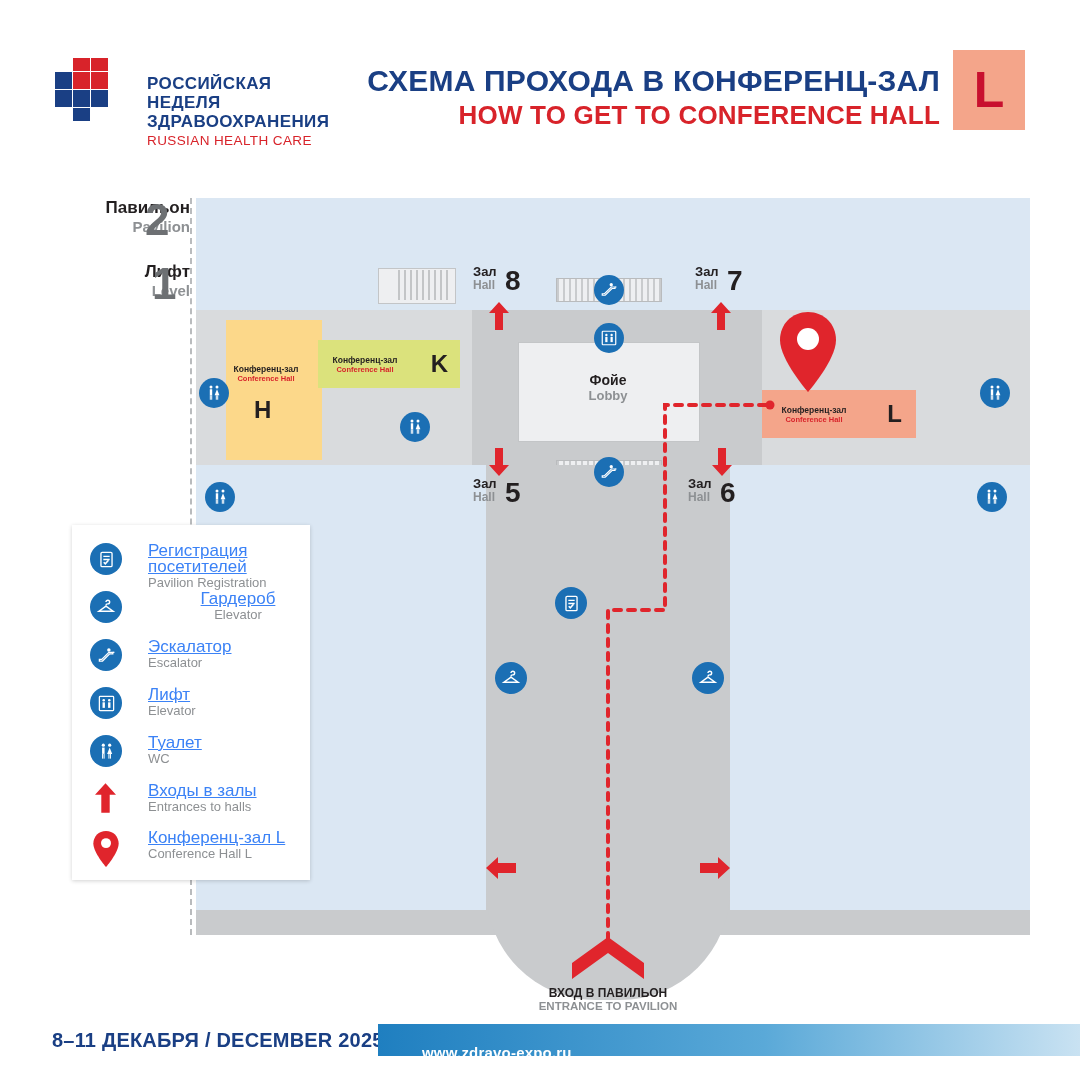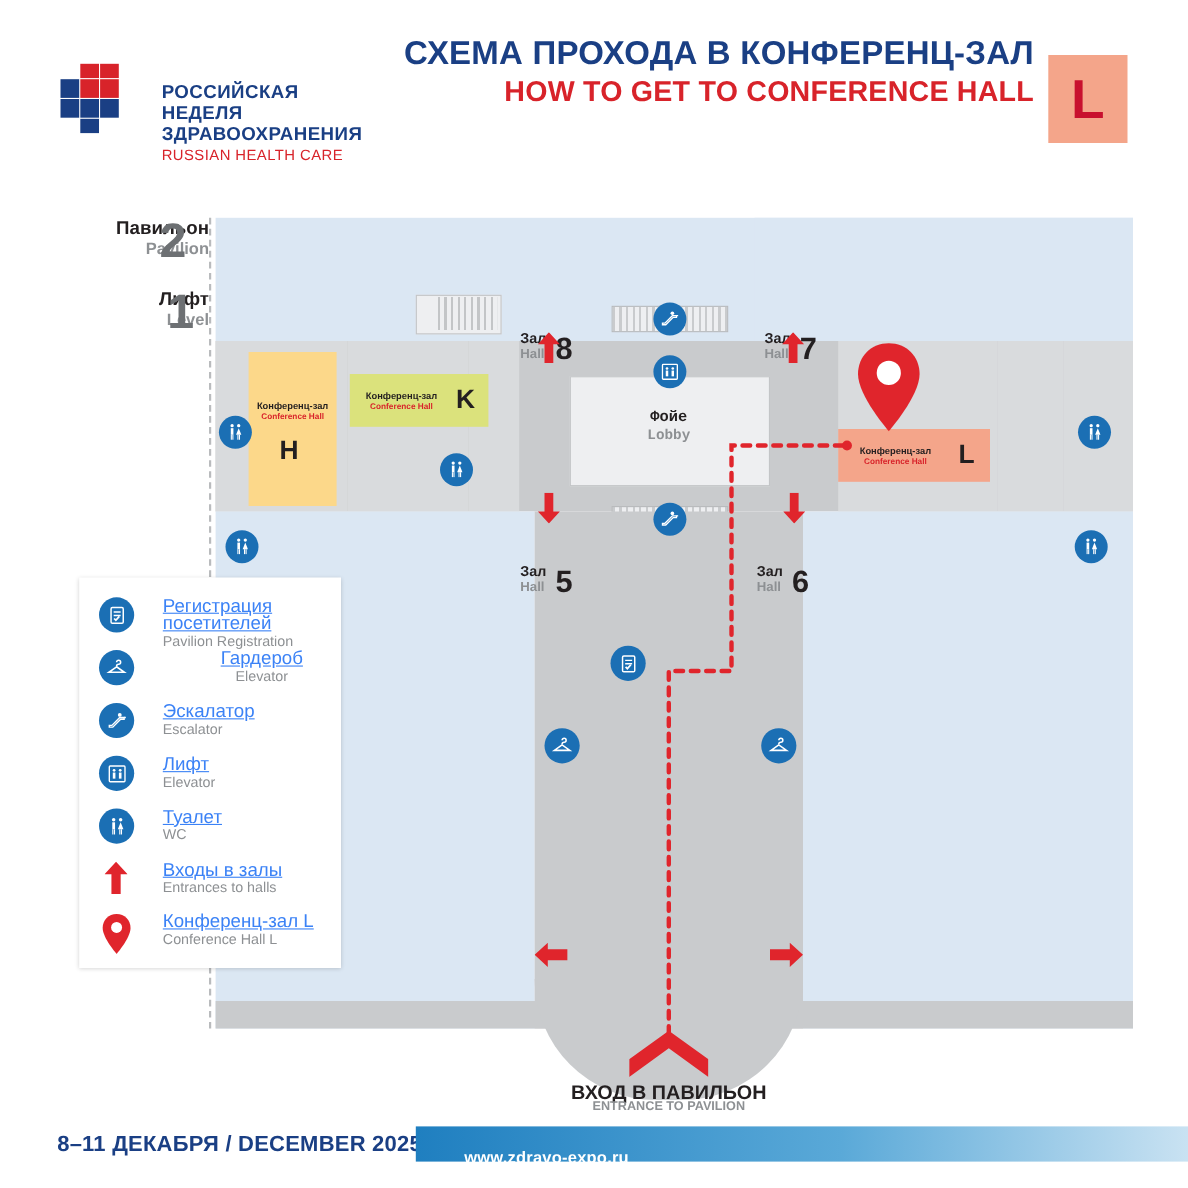--- a/index.html
+++ b/index.html
@@ -13,21 +13,21 @@
   
   #header{position:absolute;left:0;top:0;width:1080px;height:150px;background:#fff;}
   #logo{position:absolute;left:55px;top:50px;width:300px;height:85px;}
   .logo-mark{position:absolute;left:0;top:8px;width:60px;height:62px;}
   .logo-mark .sq{position:absolute;}
   .logo-text{position:absolute;left:72px;top:24px;margin-left:20px;}
   .logo-l1{font-size:17px;font-weight:bold;color:#1a3f84;letter-spacing:.4px;line-height:19px;}
   .logo-l2{font-size:17px;font-weight:bold;color:#1a3f84;letter-spacing:.4px;line-height:19px;}
   .logo-l3{font-size:13.5px;font-weight:normal;color:#d8232a;letter-spacing:.4px;line-height:18px;margin-top:1px;}
 
-  #title-block{position:absolute;left:360px;top:32px;width:580px;text-align:right;}
+  #title-block{position:absolute;left:360px;top:64px;width:580px;text-align:right;}
   #title-ru{font-size:30px;font-weight:bold;color:#1a3f84;letter-spacing:.2px;line-height:34px;white-space:nowrap;}
   #title-en{font-size:26px;font-weight:bold;color:#d8232a;letter-spacing:.2px;line-height:30px;white-space:nowrap;margin-top:2px;}
 
   #hall-badge{position:absolute;left:953px;top:50px;width:72px;height:80px;background:#f4a58a;
      display:flex;align-items:center;justify-content:center;}
   #hall-badge span{font-size:50px;font-weight:bold;color:#c8102e;line-height:50px;}
 
   
   #map{position:absolute;left:0;top:150px;width:1080px;height:870px;background:#ffffff;}
 
@@ -37,34 +37,34 @@
   .white-room{position:absolute;background:#eeeff1;border:1px solid #c3c5c7;}
 
   
   #pav-label{position:absolute;left:40px;top:48px;width:150px;text-align:right;}
   #lvl-label{position:absolute;left:40px;top:112px;width:150px;text-align:right;}
   .lbl-ru{font-size:17px;font-weight:bold;color:#231f20;line-height:20px;}
   .lbl-en{font-size:15px;font-weight:bold;color:#8d9093;line-height:18px;}
   .big-num{position:absolute;font-size:44px;font-weight:bold;color:#6d7073;line-height:44px;}
 
   
-  .hall-tag{position:absolute;margin-top:36px;}
+  .hall-tag{position:absolute;}
   .hall-tag .t-ru{font-size:13px;font-weight:bold;color:#231f20;line-height:14px;}
   .hall-tag .t-en{font-size:12px;font-weight:bold;color:#8d9093;line-height:13px;}
   .hall-tag .t-num{position:absolute;font-size:28px;font-weight:bold;color:#231f20;line-height:28px;}
   .arr{position:absolute;}
 
   
-  .conf{position:absolute;display:flex;align-items:center;justify-content:center;}
+  .conf{position:absolute;display:flex;align-items:center;justify-content:center;padding-left:16px;}
   .conf .cap{position:absolute;left:0;top:50%;transform:translateY(-50%);width:72%;text-align:center;}
   .conf .cap .c1{font-size:8.5px;font-weight:bold;color:#231f20;line-height:10px;}
   .conf .cap .c2{font-size:7.5px;font-weight:bold;color:#d8232a;line-height:9px;}
   .conf .letter{position:absolute;right:8px;top:50%;transform:translateY(-50%);font-size:24px;font-weight:bold;color:#231f20;}
 
-  #lobby{position:absolute;font-family:Liberation Mono, monospace;}
+  #lobby{position:absolute;}
   #lobby .l1{font-size:14px;font-weight:bold;color:#231f20;line-height:16px;text-align:center;}
   #lobby .l2{font-size:13px;font-weight:bold;color:#8d9093;line-height:15px;text-align:center;}
 
   
   .ico{position:absolute;border-radius:50%;background:#1b6fb4;color:#fff;
        display:flex;align-items:center;justify-content:center;}
   .ico svg{display:block;}
 
   
   #legend{position:absolute;left:72px;top:375px;width:238px;height:355px;background:#fff;
@@ -72,21 +72,21 @@
   .leg-row{position:absolute;left:18px;}
   .leg-txt{position:absolute;left:58px;}
   .leg-ru{font-size:17px;color:#3b82f6;line-height:16px;text-decoration:underline;}
   .leg-en{font-size:13px;color:#8d9093;line-height:16px;}
 
   
   #route{position:absolute;left:0;top:0;width:1080px;height:870px;pointer-events:none;}
 
   
   #entrance-label{position:absolute;width:300px;text-align:center;}
-  #entrance-label .e1{font-size:18px;font-weight:bold;color:#231f20;line-height:14px;}
+  #entrance-label .e1{font-size:12px;font-weight:bold;color:#231f20;line-height:14px;}
   #entrance-label .e2{font-size:11.5px;font-weight:bold;color:#8d9093;line-height:13px;}
 
   
   #footer{position:absolute;left:0;top:1010px;width:1080px;height:70px;background:#fff;}
   #dates{position:absolute;left:52px;top:19px;font-size:20px;font-weight:bold;color:#1a3f84;letter-spacing:.2px;}
   #urlbar{position:absolute;left:378px;top:14px;width:702px;height:32px;
      background:linear-gradient(90deg,#1f7fc0 0%,#5aa9d8 55%,#c9e2f2 100%);}
   #urlbar span{position:absolute;left:44px;top:20px;font-size:15px;font-weight:bold;color:#ffffff;letter-spacing:.2px;}
 </style>
 </head>

